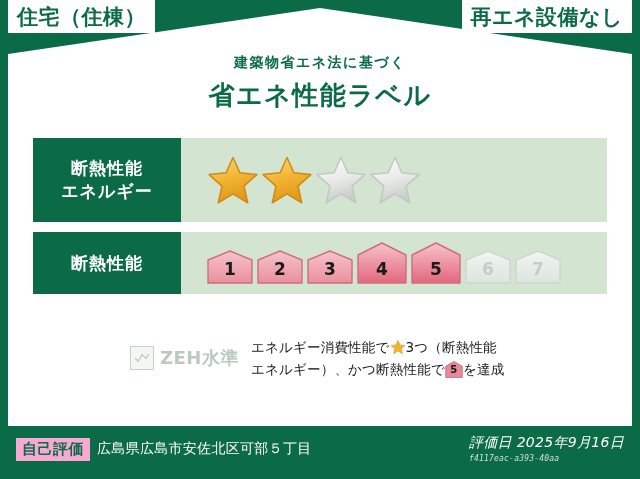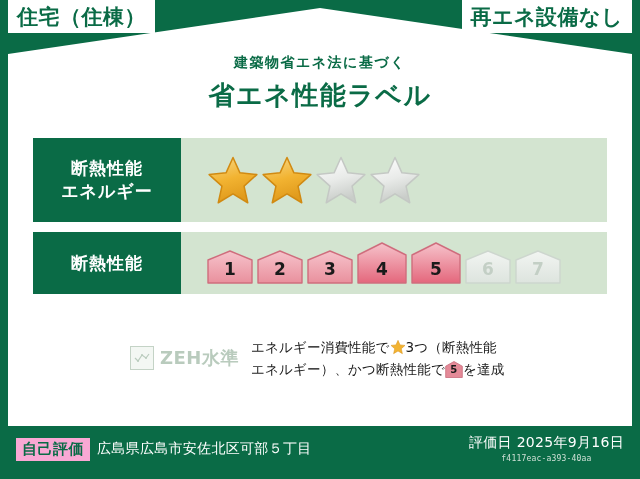--- a/index.html
+++ b/index.html
@@ -229,21 +229,22 @@
   }
   .address {
     font-size: 14px;
     letter-spacing: 0.3px;
     color: #ffffff;
   }
   .footer-right {
     position: absolute;
     right: 16px;
     top: 8px;
-    text-align: center;
+    text-align: left;
+    font-style: italic;
   }
   .eval-date {
     font-size: 14px;
     letter-spacing: 0.3px;
   }
   .eval-id {
     font-size: 8px;
     font-family: "DejaVu Sans Mono", "Liberation Mono", monospace;
     letter-spacing: 0.2px;
     margin-top: 2px;

